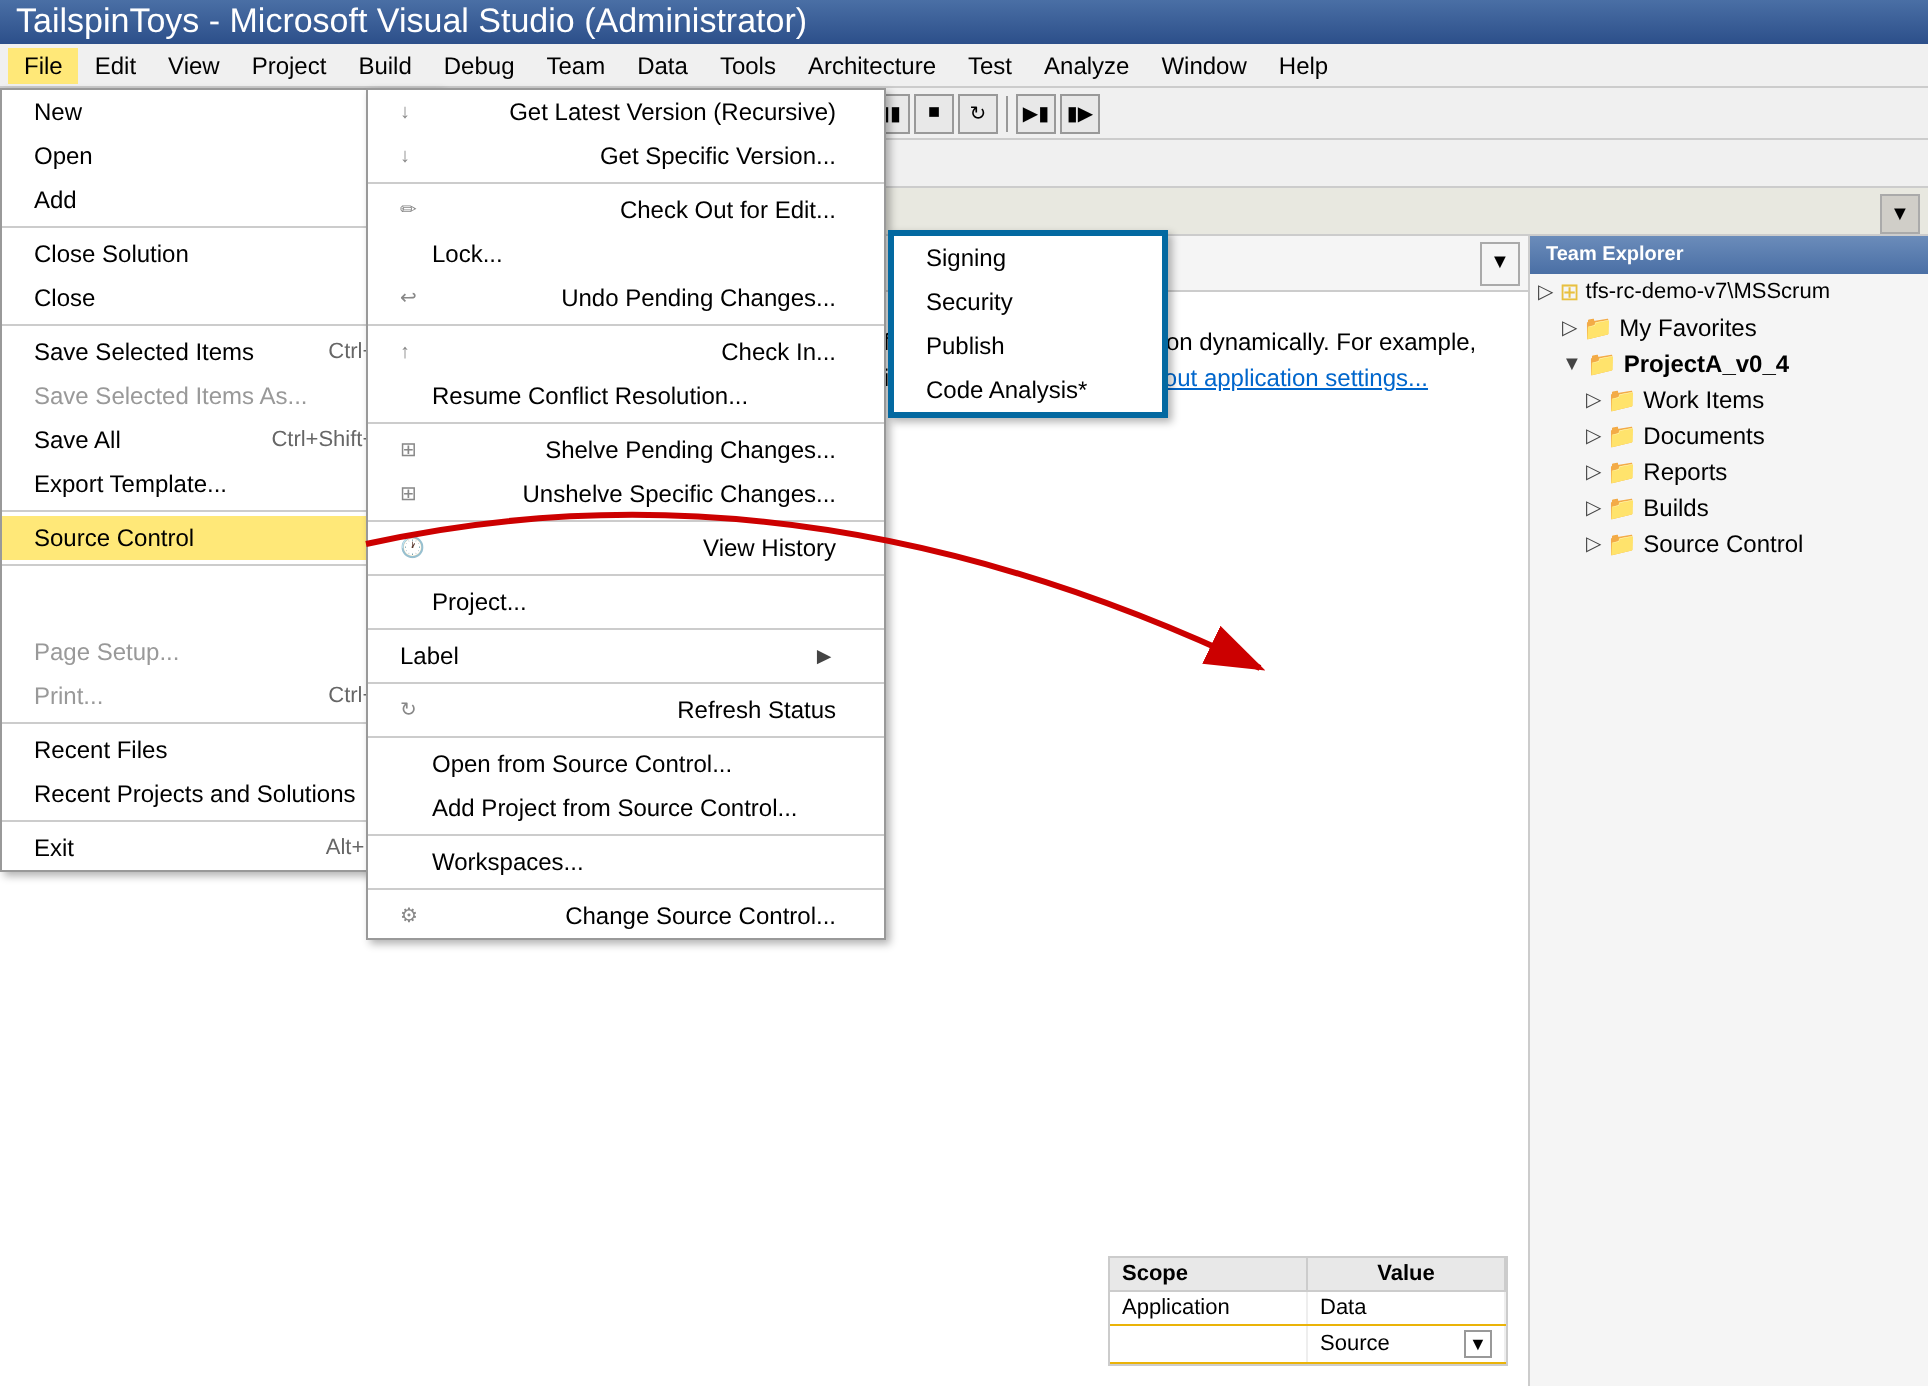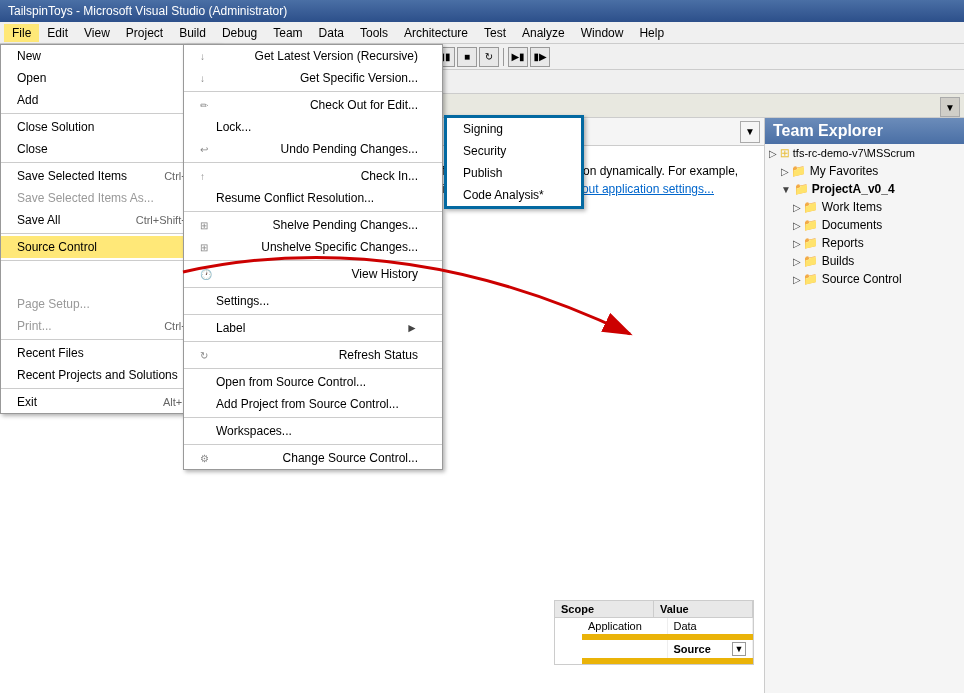--- a/index.html
+++ b/index.html
@@ -11,21 +11,21 @@
       height: 693px;
       overflow: hidden;
       position: relative;
     }
 
     
     #title-bar {
       background: linear-gradient(to bottom, #4a6fa5, #2c4f8a);
       color: white;
       padding: 3px 8px;
-      font-size: 12px;
+      font-size: 17px;
       height: 22px;
       display: flex;
       align-items: center;
     }
 
     
     #menu-bar {
       background: #f0f0f0;
       border-bottom: 1px solid #ccc;
       display: flex;
@@ -165,21 +165,21 @@
       width: 200px;
       background: #f5f5f5;
       border-left: 1px solid #ccc;
       font-size: 12px;
     }
     #team-explorer-header {
       background: linear-gradient(to bottom, #6b8cba, #4a6fa5);
       color: white;
       padding: 4px 8px;
       font-weight: bold;
-      font-size: 16px;
+      font-size: 10px;
     }
     .tree-item {
       display: flex;
       align-items: center;
       padding: 2px 4px;
       cursor: pointer;
       gap: 3px;
     }
     .tree-indent { padding-left: 16px; }
     .tree-indent2 { padding-left: 28px; }
@@ -240,22 +240,21 @@
       border-bottom: 1px solid #ccc;
       display: flex;
     }
     .grid-col {
       padding: 2px 6px;
       border-right: 1px solid #ccc;
       font-weight: bold;
     }
     .grid-row {
       display: flex;
-      border-bottom: 6px solid #eab308;
-      margin-left: 27px;
+      border-bottom: 1px solid #eab308;
     }
     .grid-cell {
       padding: 2px 6px;
       border-right: 1px solid #eee;
     }
   </style>
 </head>
 <body>
 
 <div id="title-bar">
@@ -356,32 +355,32 @@
       <div class="sub-tab">Load Web Settings</div>
       <div style="width:20px;font-size:10px;display:flex;align-items:center;justify-content:center;">|</div>
       <div class="sub-tab">View Code</div>
       <div style="margin-left:auto;width:20px;height:22px;border:1px solid #aaa;display:flex;align-items:center;justify-content:center;cursor:pointer;font-size:10px;">▼</div>
     </div>
 
     <div id="content-body">
       <p>Application settings allow you to store and retrieve property settings and other information for your application dynamically. For example, the application can save a user's color preferences, then retrieve them the next time it runs. <a href="#" style="color:#0066cc;">Learn more about application settings...</a></p>
     </div>
 
-    <div style="position:absolute;bottom:28px;right:10px;width:200px;border:1px solid #ccc;font-size:11px;">
+    <div style="position:absolute;bottom:10px;right:10px;width:200px;border:1px solid #ccc;font-size:11px;">
       <div class="grid-header">
         <div class="grid-col" style="flex:1;">Scope</div>
-        <div class="grid-col" style="flex:1;">Value</div>
+        <div class="grid-col" style="flex:1;text-align:center;">Value</div>
       </div>
       <div class="grid-row">
         <div class="grid-cell" style="flex:1;">Application</div>
         <div class="grid-cell" style="flex:1;">Data</div>
       </div>
       <div class="grid-row">
         <div class="grid-cell" style="flex:1;"></div>
-        <div class="grid-cell" style="flex:1;display:flex;align-items:center;font-weight:bold;">
+        <div class="grid-cell" style="flex:1;display:flex;align-items:center;">
           <span>Source</span>
           <span style="margin-left:auto;border:1px solid #999;width:14px;height:14px;display:flex;align-items:center;justify-content:center;cursor:pointer;font-size:9px;">▼</span>
         </div>
       </div>
     </div>
   </div>
 
   <div id="team-explorer">
     <div id="team-explorer-header">
       <span>Team Explorer</span>
@@ -454,20 +453,23 @@
     <span>Save Selected Items</span>
     <span class="menu-shortcut">Ctrl+S</span>
   </div>
   <div class="menu-dropdown-item" style="color:#999;">
     <span>Save Selected Items As...</span>
   </div>
   <div class="menu-dropdown-item">
     <span>Save All</span>
     <span class="menu-shortcut">Ctrl+Shift+S</span>
   </div>
+  <div class="menu-dropdown-item">
+    <span>Export Template...</span>
+  </div>
   <div class="menu-sep"></div>
   <div class="menu-dropdown-item highlighted">
     <span>Source Control</span>
     <span class="menu-arrow">►</span>
   </div>
   <div class="menu-sep"></div>
   <div class="menu-dropdown-item" style="color:#999;margin-top:32px;">
     <span>Page Setup...</span>
   </div>
   <div class="menu-dropdown-item" style="color:#999;gap:20px;">
@@ -528,25 +530,25 @@
     <span style="margin-right:6px;color:#888;font-size:10px;">⊞</span>
     <span>Unshelve Specific Changes...</span>
   </div>
   <div class="menu-sep"></div>
   <div class="menu-dropdown-item">
     <span style="margin-right:6px;color:#888;font-size:10px;">🕐</span>
     <span>View History</span>
   </div>
   <div class="menu-sep"></div>
   <div class="menu-dropdown-item">
-    <span style="margin-left:16px;">Settings...</span>
-  </div>
-  <div class="menu-sep"></div>
-  <div class="menu-dropdown-item">
-    <span style="margin-left:16px;text-align:center;">Label</span>
+    <span style="margin-left:16px;">Project...</span>
+  </div>
+  <div class="menu-sep"></div>
+  <div class="menu-dropdown-item">
+    <span style="text-align:center;">Label</span>
     <span class="menu-arrow">►</span>
   </div>
   <div class="menu-sep"></div>
   <div class="menu-dropdown-item">
     <span style="margin-right:6px;color:#888;font-size:10px;">↻</span>
     <span>Refresh Status</span>
   </div>
   <div class="menu-sep"></div>
   <div class="menu-dropdown-item">
     <span style="margin-left:16px;">Open from Source Control...</span>

